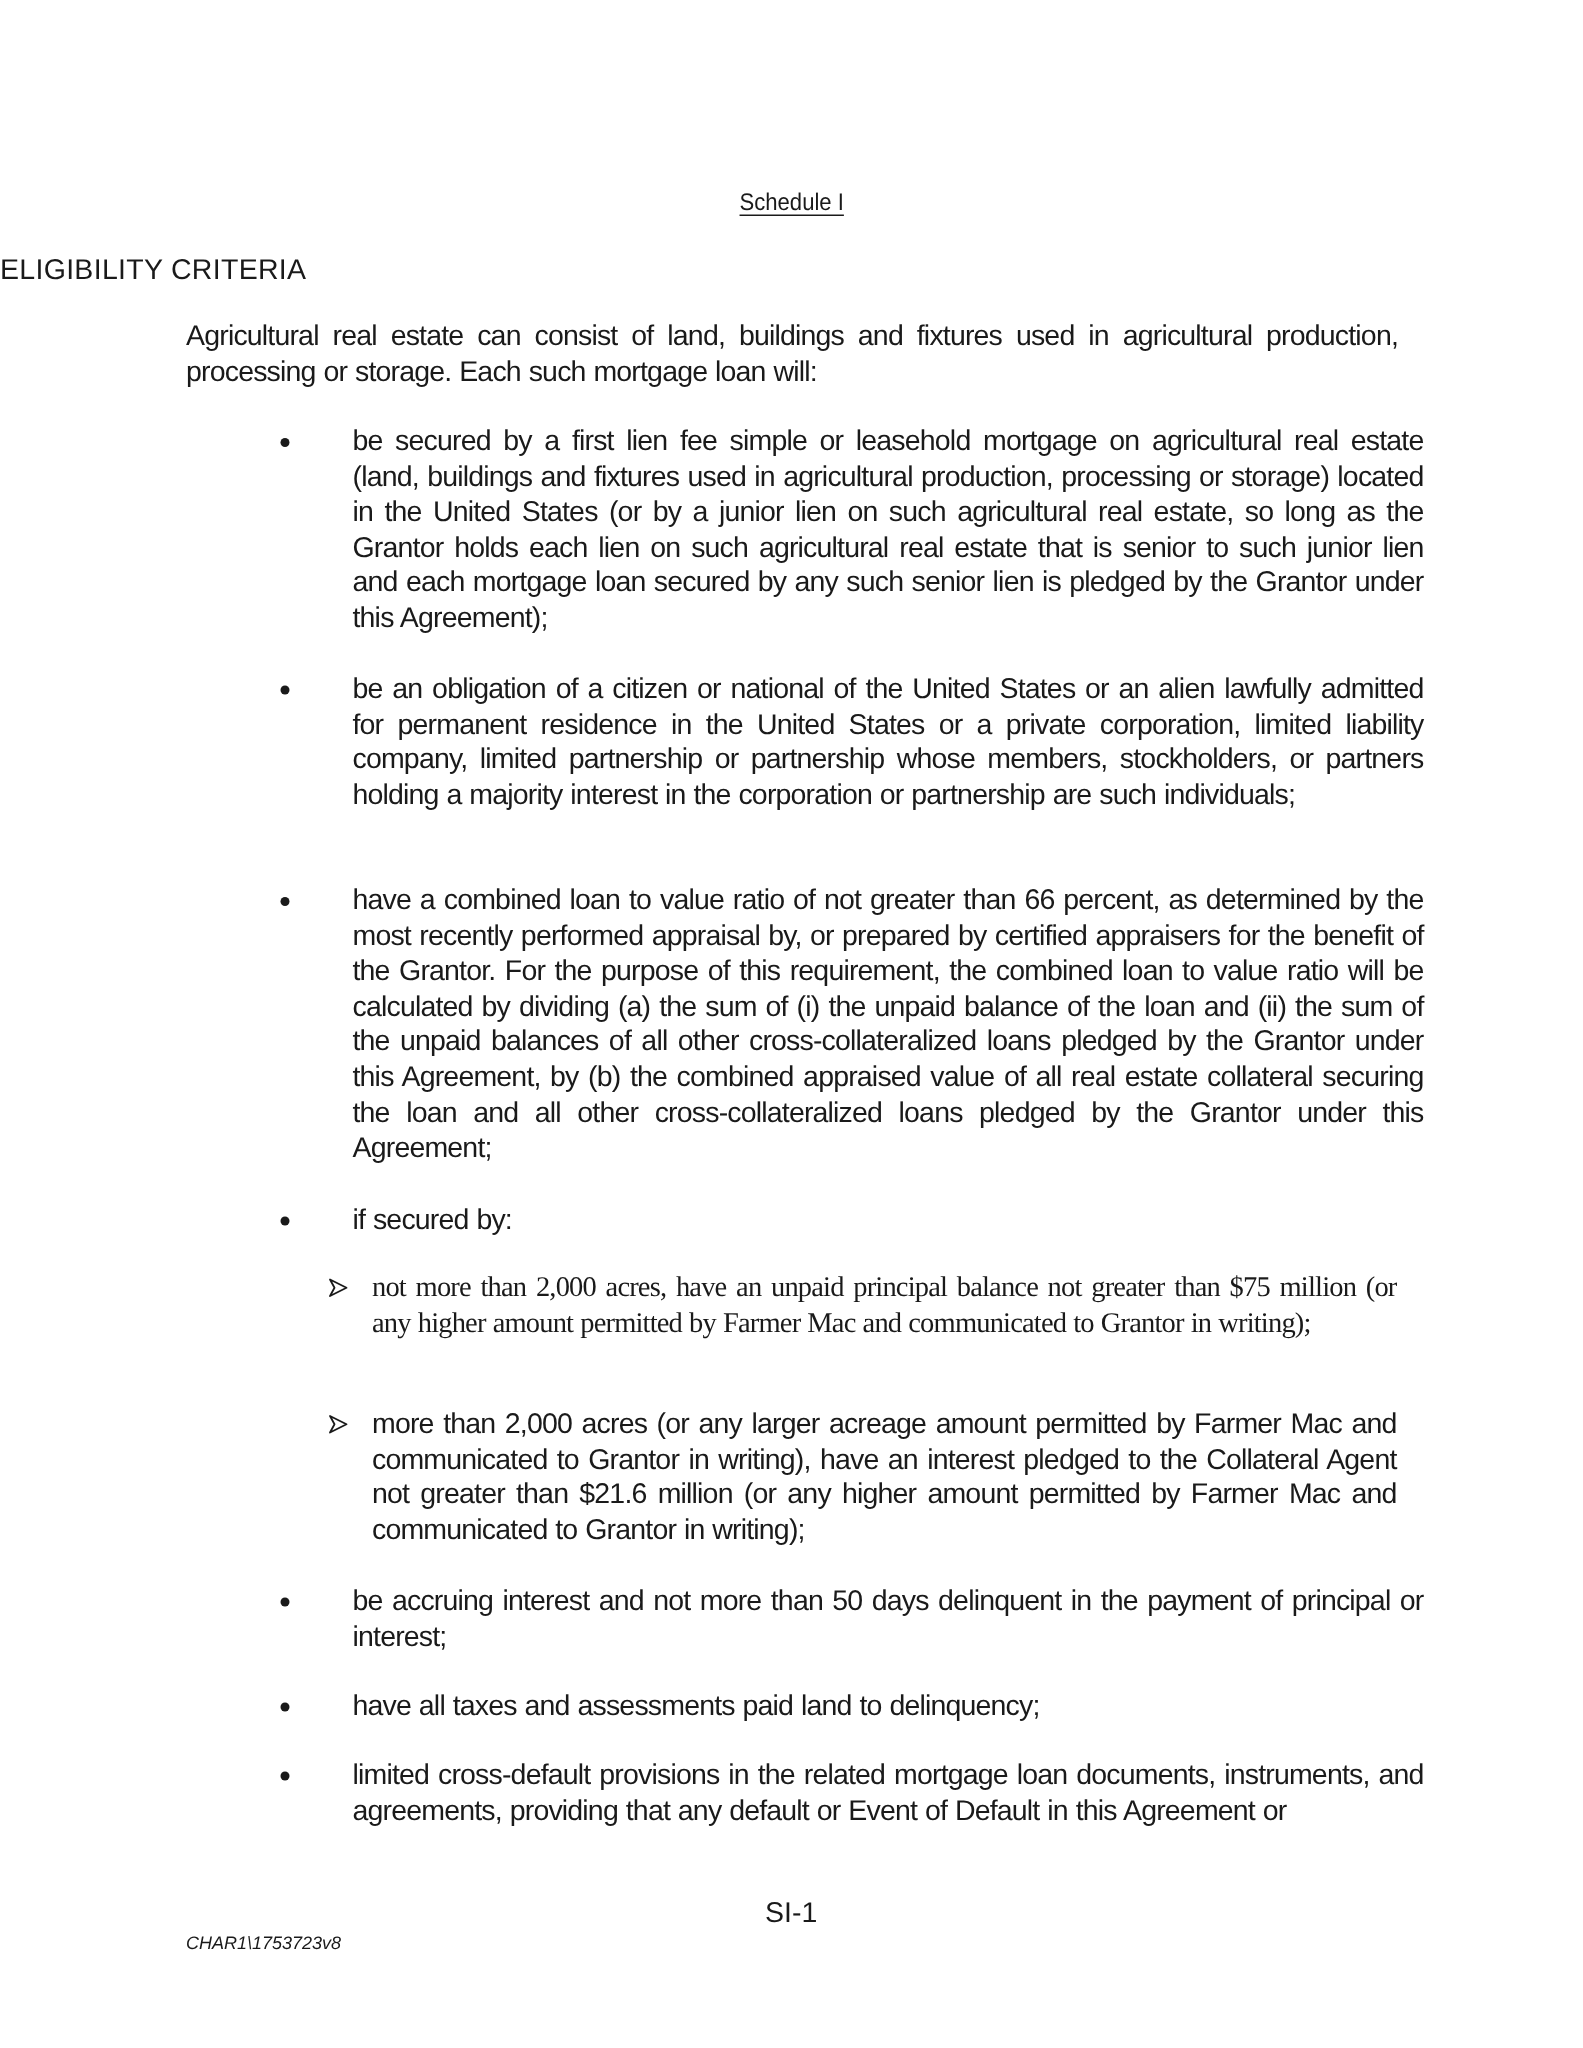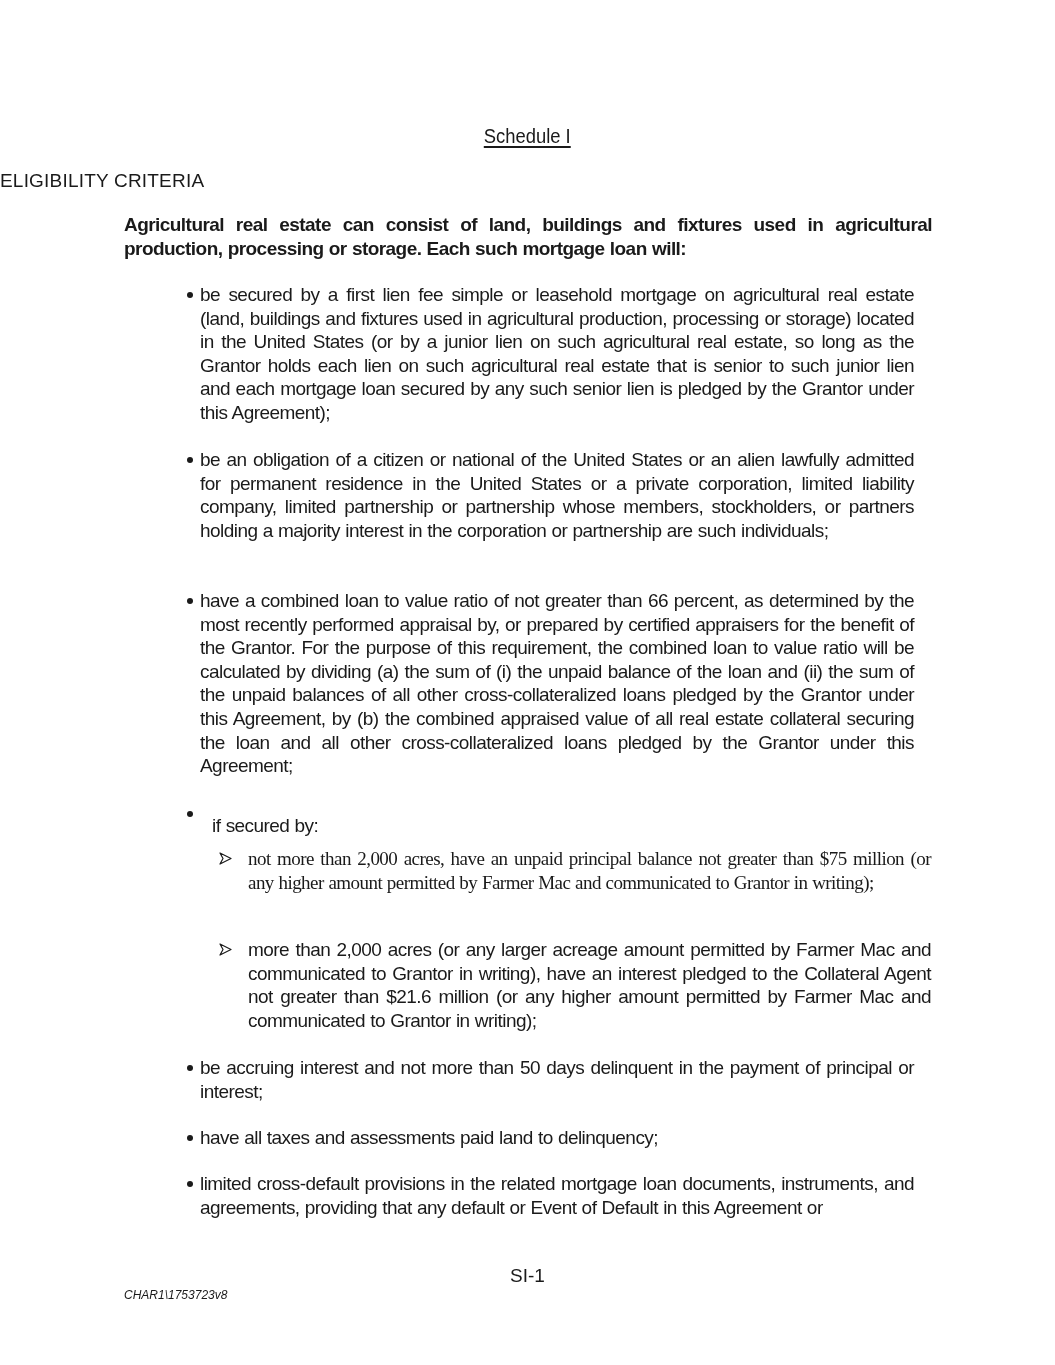--- a/index.html
+++ b/index.html
@@ -20,21 +20,21 @@
     left: 0; top: 0;
     width: 1055px;
     height: 1365px;
   }
   .schedule-title {
     position: absolute;
     top: 124px;
     left: 0;
     width: 1055px;
     text-align: center;
-    font-size: 20px;
+    font-size: 16px;
     line-height: 24px;
   }
   .schedule-title span {
     text-decoration: underline;
     text-underline-offset: 3px;
     display: inline-block;
     transform: scaleX(0.92);
   }
   .heading {
     position: absolute;
@@ -50,21 +50,20 @@
     font-size: 19px;
     line-height: 23.6px;
     text-align: justify;
     text-align-last: left;
   }
   .intro {
     position: absolute;
     top: 213px;
     left: 124px;
     width: 808px;
-    font-weight: bold;
   }
   .list {
     position: absolute;
     left: 0;
     width: 1055px;
   }
   .item {
     position: absolute;
     left: 0;
     width: 1055px;
@@ -82,21 +81,21 @@
     width: 6px;
     height: 6px;
     border-radius: 50%;
     background: #1a1a1a;
     position: absolute;
     left: 1px;
     top: 9px;
   }
   .item-text {
     position: absolute;
-    left: 200px;
+    left: 235px;
     width: 714px;
   }
   .sub-bullet {
     position: absolute;
     left: 219px;
     top: 0;
     width: 14px;
     height: 23.6px;
   }
   .sub-text {
@@ -160,21 +159,21 @@
       <span class="bullet">
           <span class="bullet-dot"></span>
         </span>
       <p class="item-text narrow cond" style="margin:0;">have a combined loan to value ratio of not greater than 66 percent, as determined by the most recently performed appraisal by, or prepared by certified appraisers for the benefit of the Grantor.  For the purpose of this requirement, the combined loan to value ratio will be calculated by dividing (a) the sum of (i) the unpaid balance of the loan and (ii) the sum of the unpaid balances of all other cross-collateralized loans pledged by the Grantor under this Agreement, by (b) the combined appraised value of all real estate collateral securing the loan and all other cross-collateralized loans pledged by the Grantor under this Agreement;</p>
     </div>
 
     <div class="item" style="top:802px;">
       <span class="bullet">
           <span class="bullet-dot"></span>
         </span>
-      <p class="item-text narrow cond" style="margin:12px;">if secured by:</p>
+      <p class="item-text narrow cond" style="margin:0;">if secured by:</p>
     </div>
 
     <div class="item" style="top:847px;">
       <span class="sub-bullet">
         <svg width="14" height="24" viewBox="0 0 14 24">
           <path d="M1 6 L12 11.5 L1 17 L4 11.5 Z" fill="none" stroke="#1a1a1a" stroke-width="1.2" stroke-linejoin="round"></path>
         </svg>
       </span>
       <p class="sub-text narrow cond" style="margin:0;font-family:Liberation Serif, serif;">not more than 2,000 acres, have an unpaid principal balance not greater than $75 million (or any higher amount permitted by Farmer Mac and communicated to Grantor in writing);</p>
     </div>

